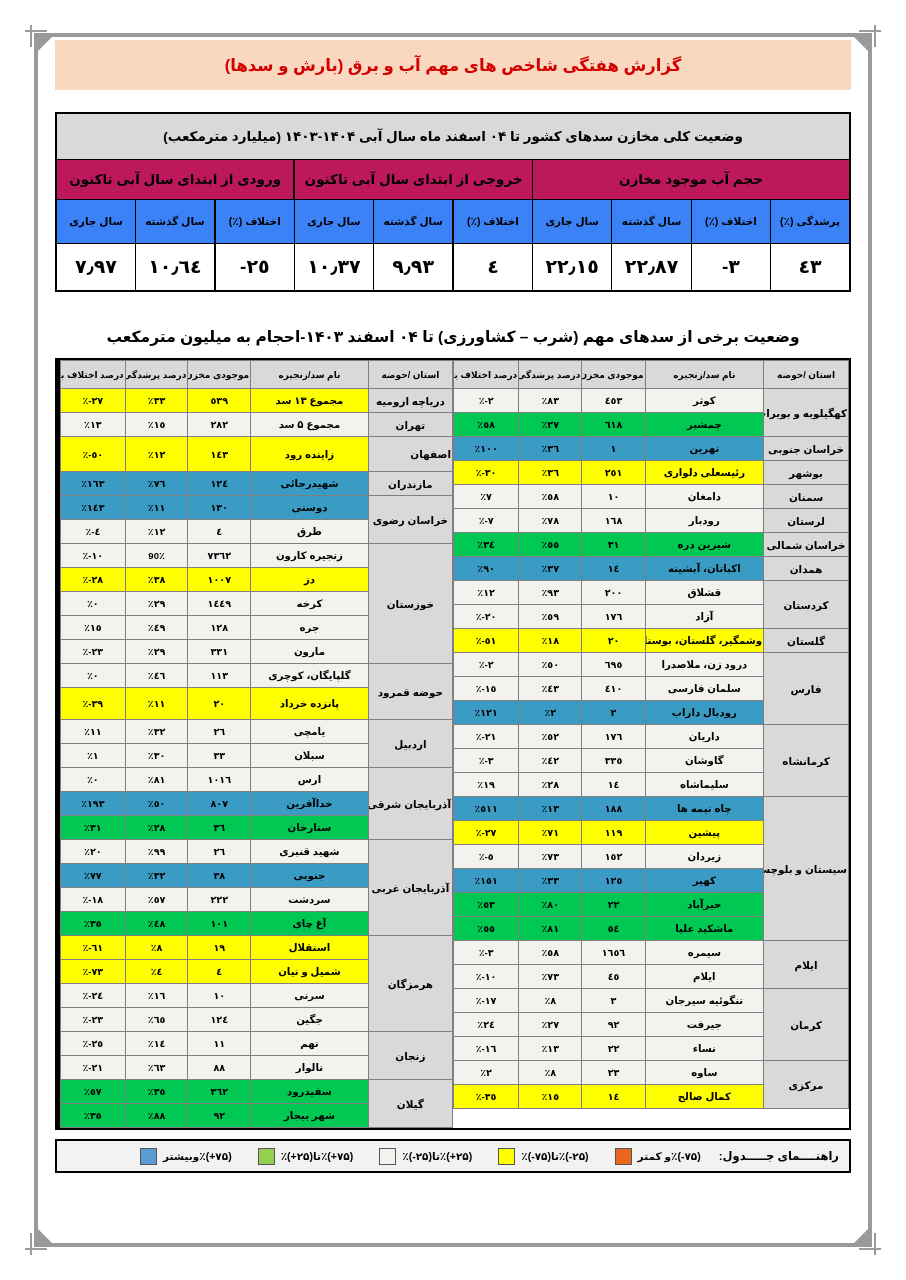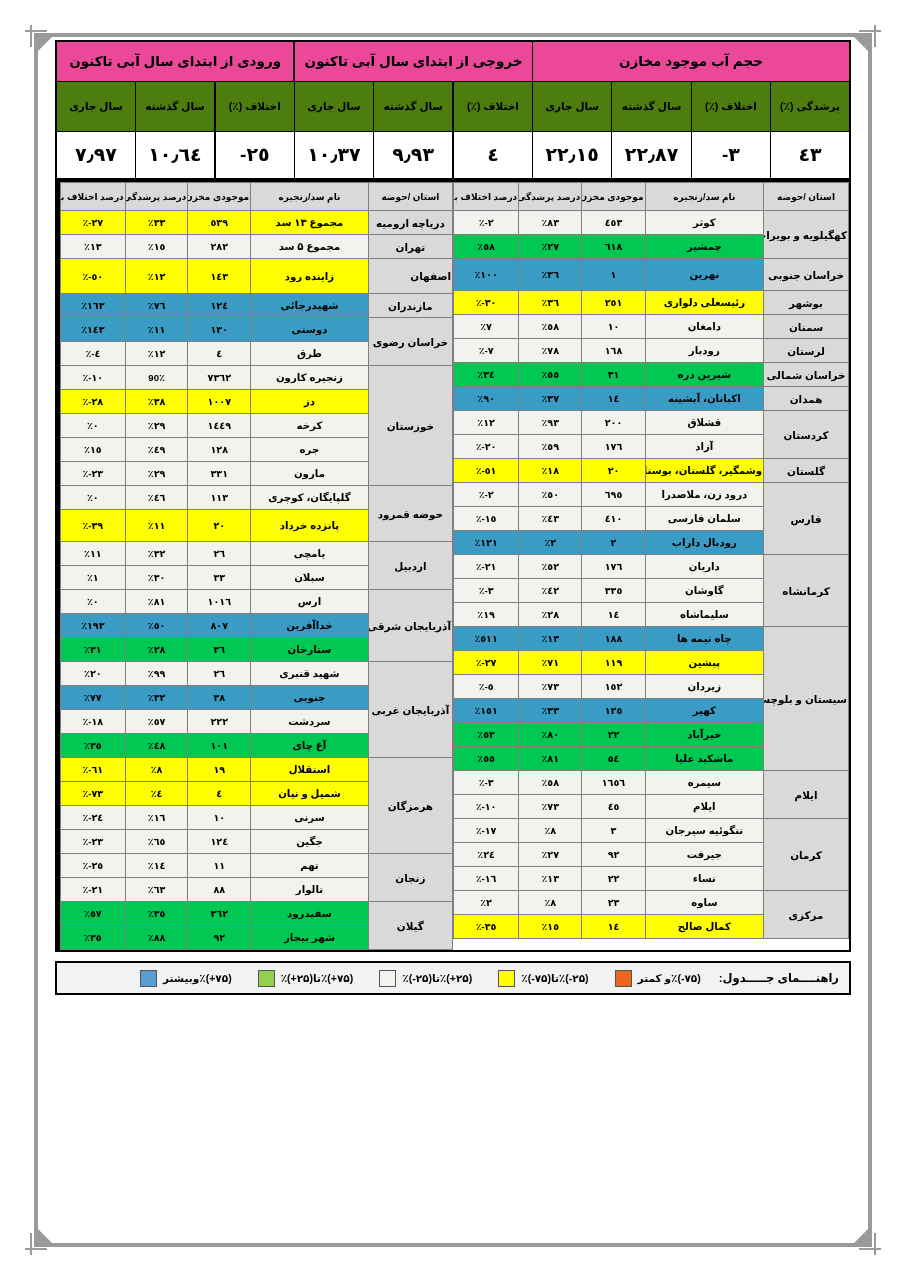--- a/index.html
+++ b/index.html
@@ -57,27 +57,27 @@
     vertical-align:middle;
     font-weight:bold;
   }
   #summary-title-cell {
     background:#d9d9d9;
     height:46px;
     font-size:13.5px;
     padding:4px 6px;
   }
   .sum-group {
-    background:#ec4899;
+    background:#be185d;
     height:40px;
     font-size:13.5px;
   }
   .sum-sub {
-    background:#4d7c0f;
-    height:50px;
+    background:#3b82f6;
+    height:44px;
     font-size:10.5px;
     margin-top:29px;
   }
   .sum-val {
     background:#ffffff;
     height:48px;
     font-size:19px;
   }
   .thickl { border-left:2px solid #000 !important; }
 
@@ -189,23 +189,29 @@
   <div class="tick" style="right:25px; bottom:30px; width:22px; height:2px;"></div>
 
   <div class="corner-tri" style="left:38px; top:37px; border-top:14px solid #9a9a9a; border-right:14px solid transparent;"></div>
   <div class="corner-tri" style="right:38px; top:37px; border-top:14px solid #9a9a9a; border-left:14px solid transparent;"></div>
   <div class="corner-tri" style="left:38px; bottom:37px; border-bottom:14px solid #9a9a9a; border-right:14px solid transparent;"></div>
   <div class="corner-tri" style="right:38px; bottom:37px; border-bottom:14px solid #9a9a9a; border-left:14px solid transparent;"></div>
 </div>
 
 <div id="content">
 
+  <div id="banner">
+    <div class="txt">گزارش هفتگی شاخص های مهم آب و برق (بارش و سدها)</div>
+  </div>
 
   <table id="summary-table">
     <tbody>
+      <tr>
+        <td id="summary-title-cell" colspan="10">وضعیت کلی مخازن سدهای کشور تا ۰۴ اسفند ماه سال آبی ۱۴۰۴-۱۴۰۳ (میلیارد مترمکعب)</td>
+      </tr>
       <tr>
         <td class="sum-group" colspan="4">حجم آب موجود مخازن</td>
         <td class="sum-group thickl" colspan="3">خروجی از ابتدای سال آبی تاکنون</td>
         <td class="sum-group thickl" colspan="3">ورودی از ابتدای سال آبی تاکنون</td>
       </tr>
       <tr>
         <td class="sum-sub">پرشدگی (٪)</td>
         <td class="sum-sub">اختلاف (٪)</td>
         <td class="sum-sub">سال گذشته</td>
         <td class="sum-sub">سال جاری</td>
@@ -224,20 +230,21 @@
         <td class="sum-val thickl">٤</td>
         <td class="sum-val">٩٫٩٣</td>
         <td class="sum-val">١٠٫٣٧</td>
         <td class="sum-val thickl">٢٥-</td>
         <td class="sum-val">١٠٫٦٤</td>
         <td class="sum-val">٧٫٩٧</td>
       </tr>
     </tbody>
   </table>
 
+  <div id="section2-title">وضعیت برخی از سدهای مهم (شرب – کشاورزی) تا ۰۴ اسفند ۱۴۰۳-احجام به میلیون مترمکعب</div>
 
   <div id="dams-wrap">
 
     <div class="dam-half" id="dam-left-half">
       <table class="dam-table" id="left-dam-table">
         <colgroup>
           <col class="w-prov">
             <col class="w-dam">
             <col class="w-sto">
             <col class="w-fil">
@@ -261,21 +268,21 @@
               <td class="num c-white" style="height: 24px;">٢-٪</td>
             </tr>
             <tr>
               <td class="dam-name c-green" style="height: 24px;">چمشیر</td>
               <td class="num c-green" style="height: 24px;">٦١٨</td>
               <td class="num c-green" style="height: 24px;">٢٧٪</td>
               <td class="num c-green" style="height: 24px;">٥٨٪</td>
             </tr>
             <tr>
               <td class="province" rowspan="1" style="height: 24px;">خراسان جنوبی</td>
-              <td class="dam-name c-blue" style="height: 32px;">نهرین</td>
+              <td class="dam-name c-blue" style="height: 24px;">نهرین</td>
               <td class="num c-blue" style="height: 24px;">١</td>
               <td class="num c-blue" style="height: 24px;">٣٦٪</td>
               <td class="num c-blue" style="height: 24px;">١٠٠٪</td>
             </tr>
             <tr>
               <td class="province" rowspan="1" style="height: 24px;">بوشهر</td>
               <td class="dam-name c-yellow" style="height: 24px;">رئیسعلی دلواری</td>
               <td class="num c-yellow" style="height: 24px;">٢٥١</td>
               <td class="num c-yellow" style="height: 24px;">٣٦٪</td>
               <td class="num c-yellow" style="height: 24px;">٣٠-٪</td>

